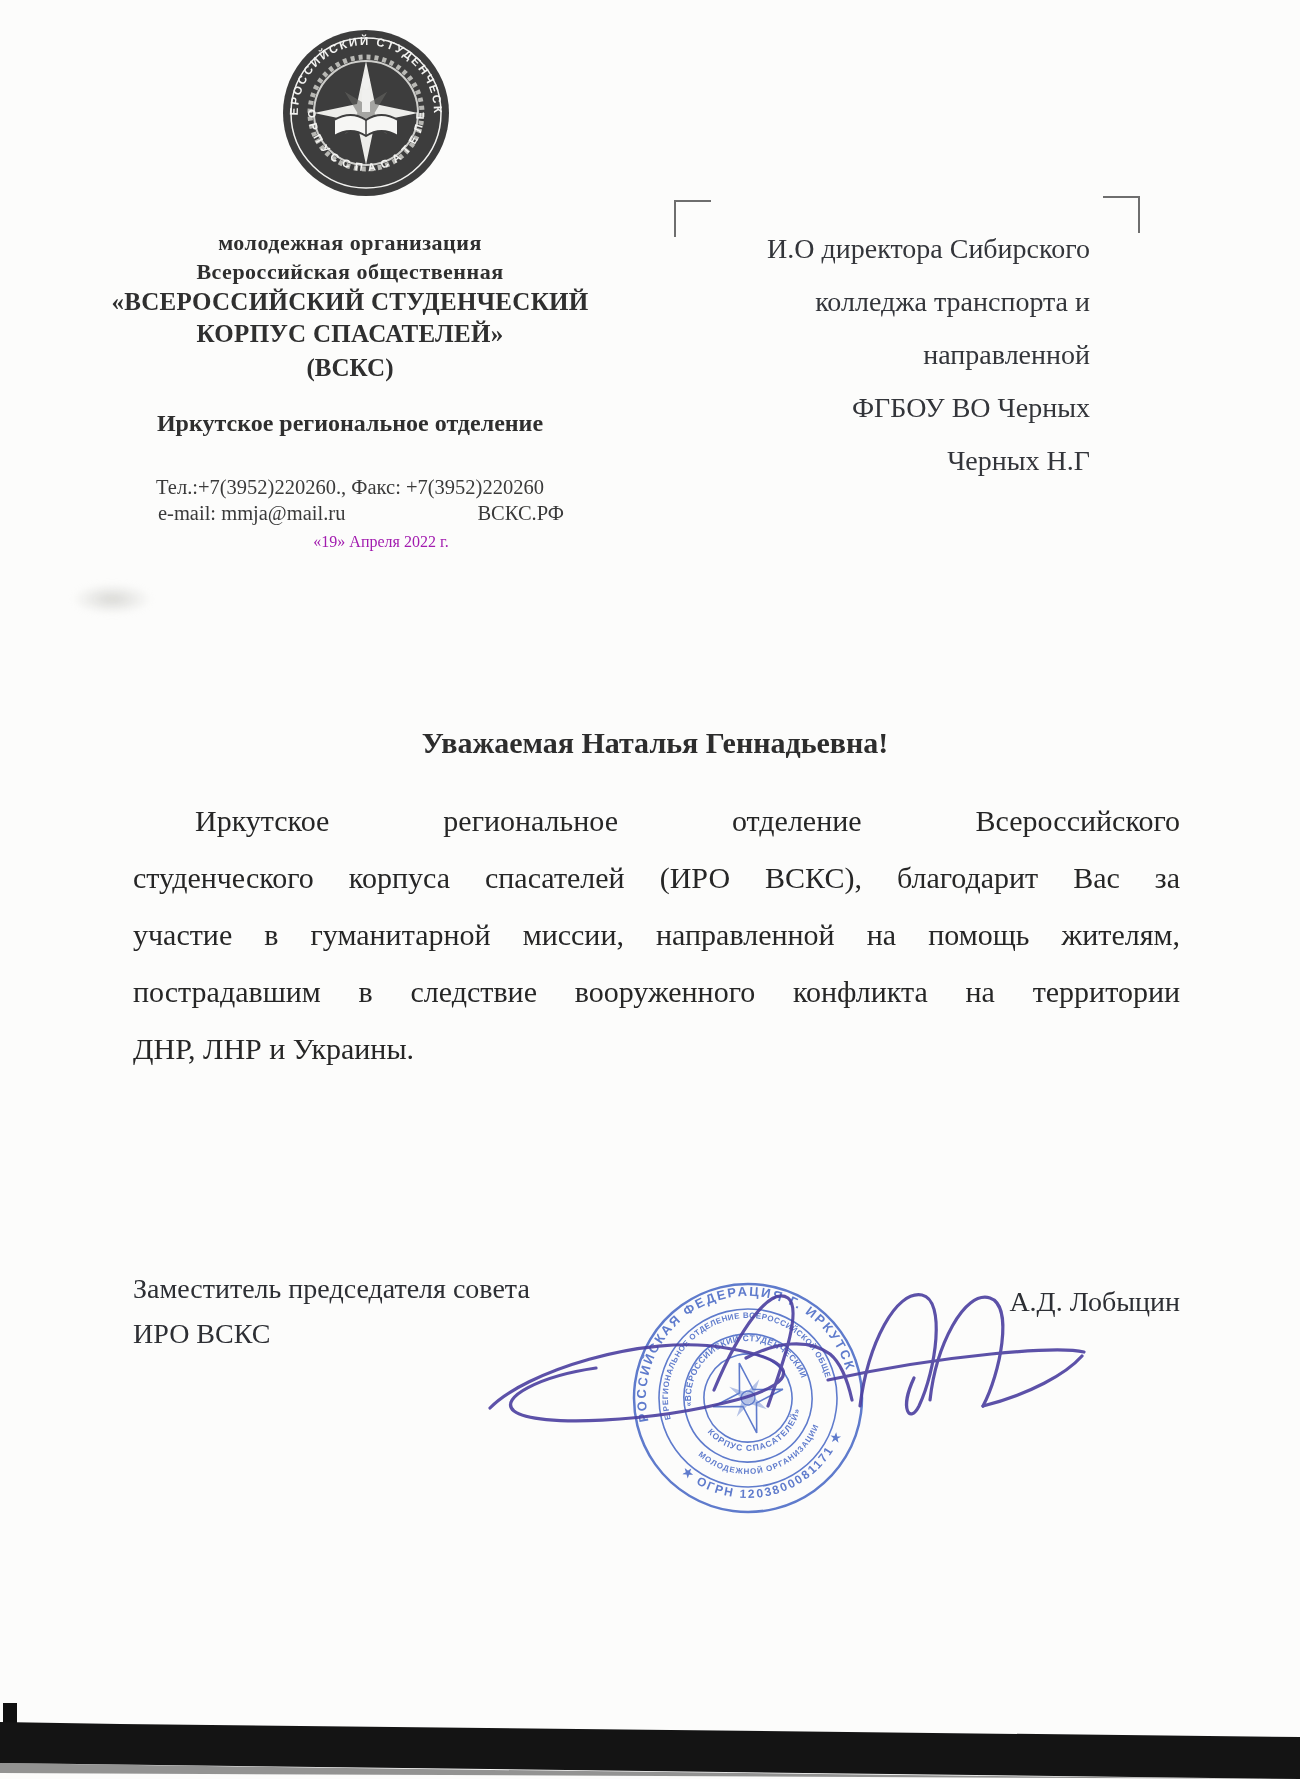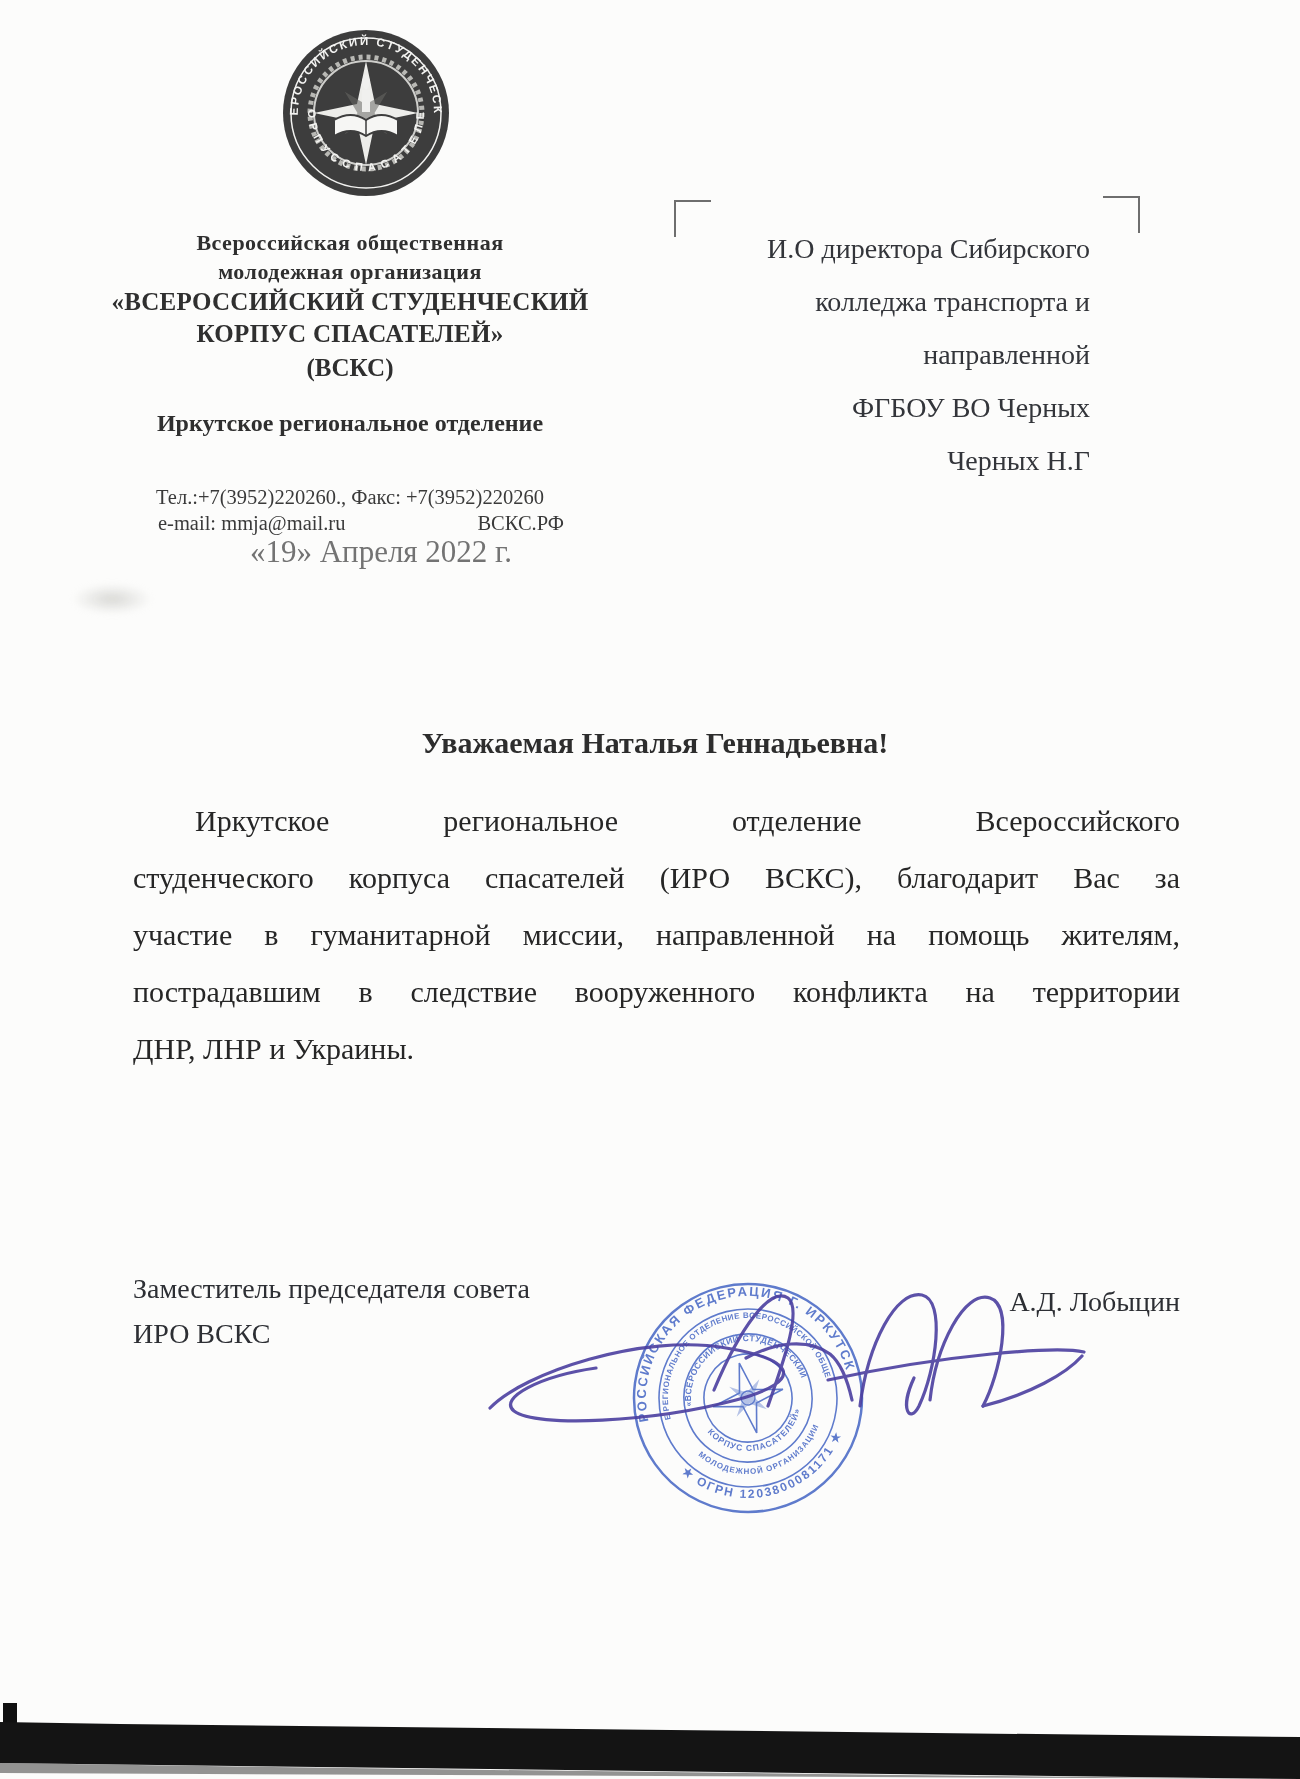--- a/index.html
+++ b/index.html
@@ -16,26 +16,26 @@
   .emblem{position:absolute;left:281px;top:28px;width:170px;height:170px;}
   .left-block{
     position:absolute;left:88px;top:228px;width:524px;
     text-align:center;color:#2f2f2f;
   }
   .org-line{font-weight:bold;font-size:22px;line-height:29px;letter-spacing:.5px;}
   .org-caps{font-weight:bold;font-size:25px;line-height:32px;letter-spacing:.3px;}
   .org-abbr{font-weight:bold;font-size:25px;line-height:32px;margin-top:2px;}
   .branch{font-weight:bold;font-size:24px;line-height:30px;margin-top:24px;}
   .address{font-size:21px;line-height:27px;color:#3a3a3a;}
-  .phone{font-size:20.5px;line-height:26px;margin-top:46px;color:#3a3a3a;}
+  .phone{font-size:20.5px;line-height:26px;margin-top:36px;color:#3a3a3a;}
   .email-row{
     display:flex;justify-content:space-between;
     padding:0 48px 0 70px;font-size:20.5px;line-height:26px;color:#3a3a3a;gap:48px;
   }
-  .date-line{font-size:31px;line-height:30px;margin-top:1px;margin-left:62px;color:#737373;}
+  .date-line{font-size:16px;line-height:30px;margin-top:1px;margin-left:62px;color:#a21caf;}
 
   
   .recipient-block{position:absolute;left:656px;top:192px;width:486px;}
   .bracket{position:absolute;width:35px;height:35px;}
   .bracket-left{left:18px;top:8px;border-top:2px solid #6e6e6e;border-left:2px solid #6e6e6e;}
   .bracket-right{right:2px;top:4px;border-top:2px solid #6e6e6e;border-right:2px solid #6e6e6e;}
   .recipient-text{
     margin-top:30px;padding-right:52px;
     text-align:right;font-size:28px;line-height:53px;color:#33353a;
   }
@@ -100,22 +100,22 @@
       <line x1="85" y1="92" x2="85" y2="108" stroke="#3d3d3d" stroke-width="1.5"></line>
     </g>
 
     <g>
       <rect x="81" y="62" width="8" height="22" fill="#f0f0ee"></rect>
       <path d="M 85,46 Q 93,54 85,62 Q 77,54 85,46 Z" fill="#f0f0ee"></path>
     </g>
   </svg>
 
   <div class="left-block">
+    <div class="org-line">молодежная организация</div>
     <div class="org-line">Всероссийская общественная</div>
-    <div class="org-line">молодежная организация</div>
     <div class="org-caps">«ВСЕРОССИЙСКИЙ СТУДЕНЧЕСКИЙ</div>
     <div class="org-caps">КОРПУС СПАСАТЕЛЕЙ»</div>
     <div class="org-abbr">(ВСКС)</div>
     <div class="branch">Иркутское региональное отделение</div>
     <div class="phone">Тел.:+7(3952)220260., Факс: +7(3952)220260</div>
     <div class="email-row">
       <span>e-mail: mmja@mail.ru</span>
       <span>ВСКС.РФ</span>
     </div>
     <div class="date-line">«19» Апреля 2022 г.</div>

